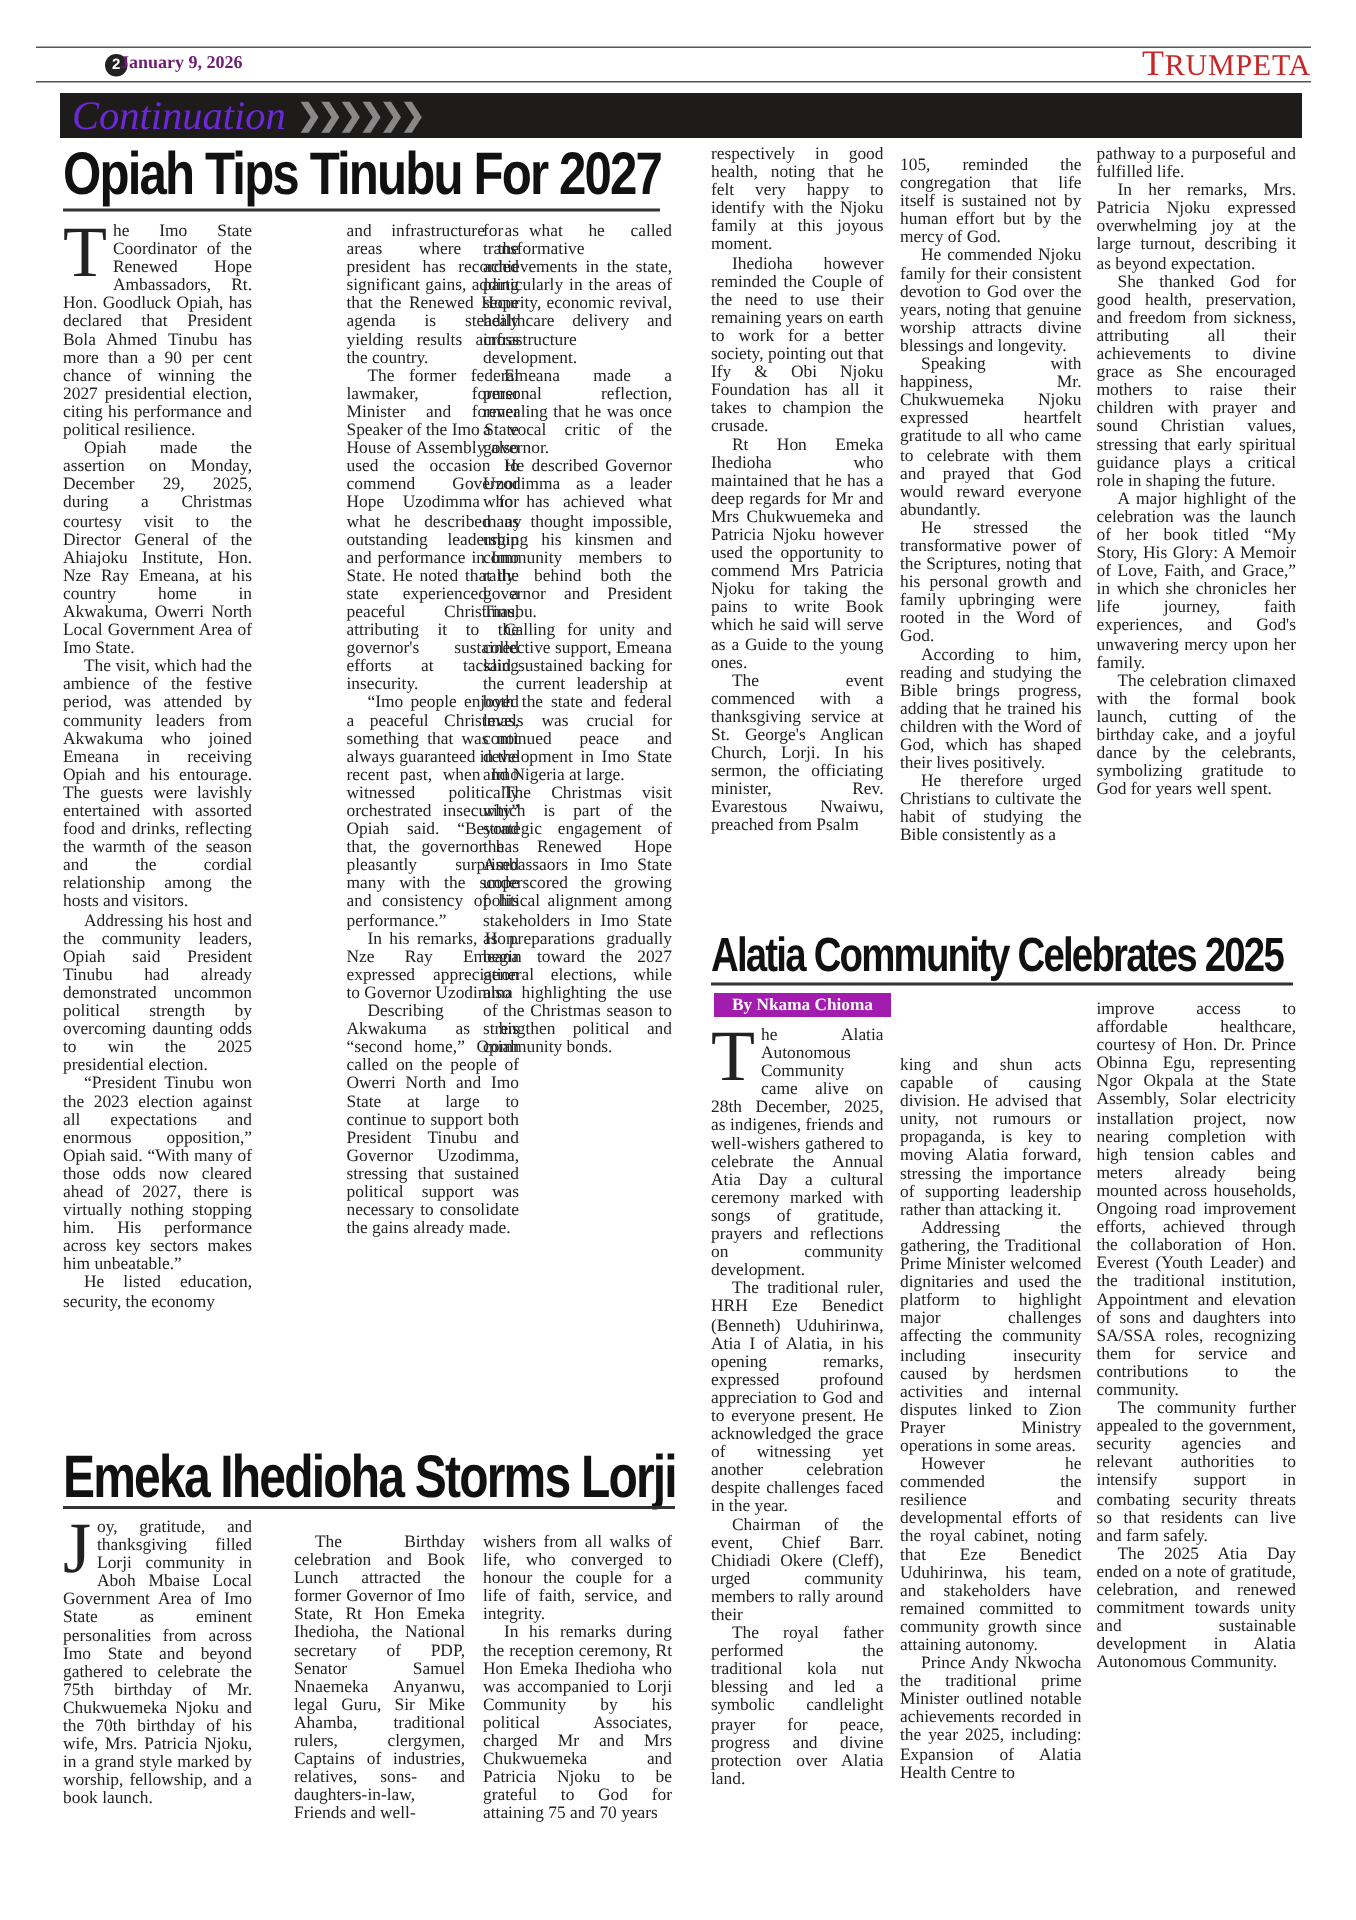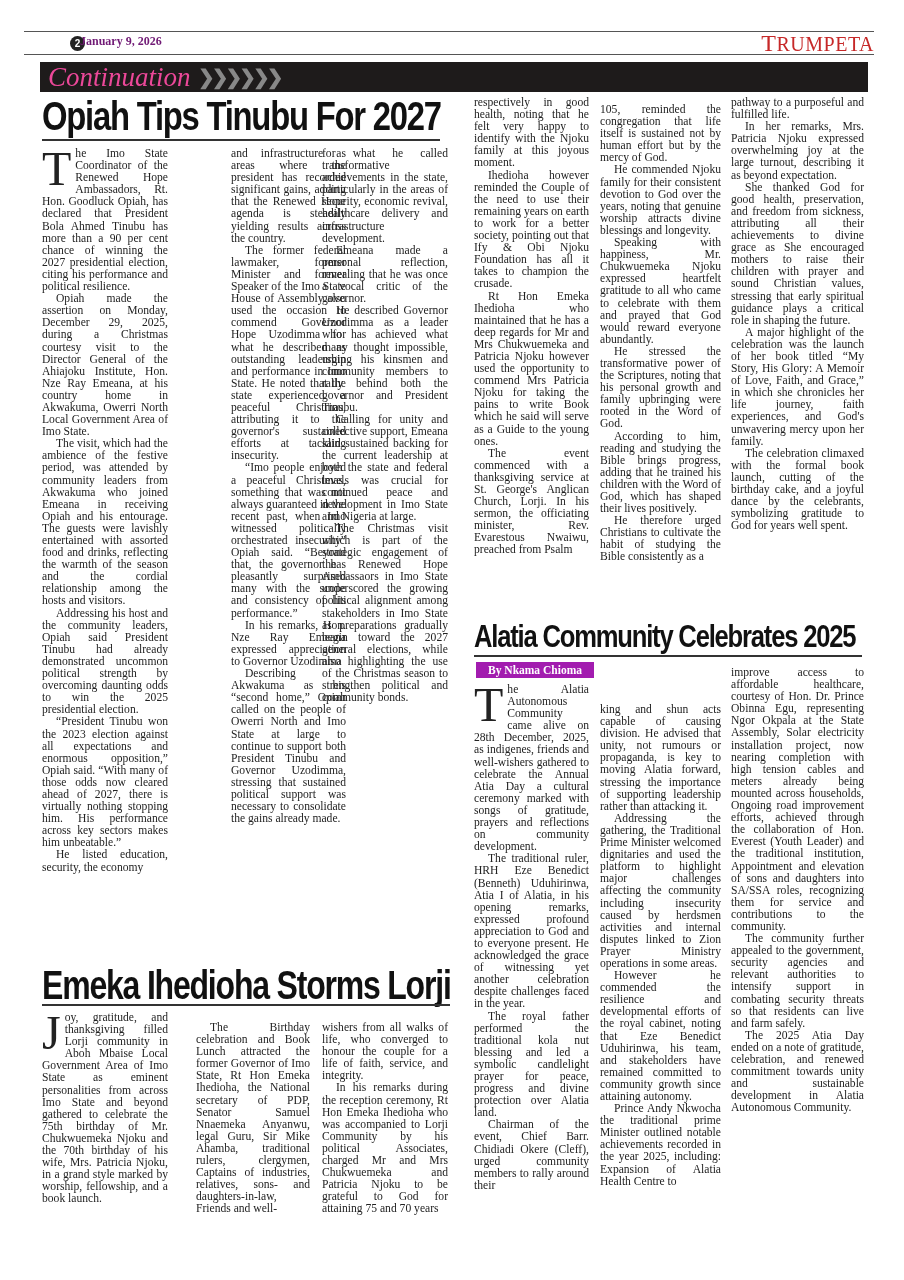--- a/index.html
+++ b/index.html
@@ -5,21 +5,21 @@
   html, body { margin:0; padding:0; background:#fff; }
   body { width:904px; height:1280px; position:relative; overflow:hidden; font-family:"Liberation Serif", "DejaVu Serif", serif; color:#222; }
   .abs { position:absolute; }
   .rule { position:absolute; background:#333; }
   .header-line { left:24px; width:850px; height:1px; background:#555; }
   .page-num { left:70px; top:36px; width:15px; height:15px; border-radius:50%; background:#222; color:#fff; font:bold 10px "Liberation Sans", sans-serif; text-align:center; line-height:15px; }
   .date { left:80px; top:34px; font:bold 12px "Liberation Serif", serif; color:#701a75; }
   .brand { right:30px; top:30px; font:20px "Liberation Serif", serif; color:#c62828; letter-spacing:0.5px; }
   .brand .cap { font-size:24px; }
   .banner { left:40px; top:62px; width:828px; height:30px; background:#1e1b1b; }
-  .banner-title { left:48px; top:62px; font:italic 27px "Liberation Serif", serif; color:#ec4899; line-height:30px; }
+  .banner-title { left:48px; top:62px; font:italic 27px "Liberation Serif", serif; color:#6d28d9; line-height:30px; }
   .chev { left:198px; top:62px; font:bold 20px "Liberation Sans", sans-serif; color:#888; letter-spacing:-3px; line-height:30px; }
   .headline { font-family:"Liberation Sans", "DejaVu Sans", sans-serif; font-weight:bold; color:#111; letter-spacing:-1.5px; transform-origin:left top; white-space:nowrap; }
   .col { position:absolute; font-size:11.6px; line-height:12.1px; text-align:justify; color:#222; }
   .col p { margin:0; text-indent:14px; }
   .col p.first { text-indent:0; }
   .dropcap { float:left; font-size:48px; line-height:38px; margin:2px 4px 0 0; color:#222; font-family:"Liberation Serif", serif; }
   .byline { left:476px; top:662px; width:118px; height:16px; background:#a21caf; color:#fff; font:bold 11.5px "Liberation Serif", serif; text-align:center; line-height:16px; }
 </style>
 </head>
 <body>
@@ -98,22 +98,22 @@
 </div>
 
 <div class="abs headline" style="left:474px;top:618px;font-size:32px;line-height:36px;transform:scaleX(0.8);">Alatia Community Celebrates 2025</div>
 <div class="rule" style="left:474px;top:655px;width:388px;height:2px;"></div>
 <div class="abs byline">By Nkama Chioma</div>
 
 <div class="col" style="left:474px;top:684px;width:115px;">
   <span class="dropcap">T</span>
   <p class="first">he Alatia Autonomous Community came alive on 28th December, 2025, as indigenes, friends and well-wishers gathered to celebrate the Annual Atia Day a cultural ceremony marked with songs of gratitude, prayers and reflections on community development.</p>
   <p>The traditional ruler, HRH Eze Benedict (Benneth) Uduhirinwa, Atia I of Alatia, in his opening remarks, expressed profound appreciation to God and to everyone present. He acknowledged the grace of witnessing yet another celebration despite challenges faced in the year.</p>
+  <p>Chairman of the event, Chief Barr. Chidiadi Okere (Cleff), urged community members to rally around their</p>
   <p>The royal father performed the traditional kola nut blessing and led a symbolic candlelight prayer for peace, progress and divine protection over Alatia land.</p>
-  <p>Chairman of the event, Chief Barr. Chidiadi Okere (Cleff), urged community members to rally around their</p>
 </div>
 <div class="col" style="left:600px;top:704px;width:121px;">
   <p class="first">king and shun acts capable of causing division. He advised that unity, not rumours or propaganda, is key to moving Alatia forward, stressing the importance of supporting leadership rather than attacking it.</p>
   <p>Addressing the gathering, the Traditional Prime Minister welcomed dignitaries and used the platform to highlight major challenges affecting the community including insecurity caused by herdsmen activities and internal disputes linked to Zion Prayer Ministry operations in some areas.</p>
   <p>However he commended the resilience and developmental efforts of the royal cabinet, noting that Eze Benedict Uduhirinwa, his team, and stakeholders have remained committed to community growth since attaining autonomy.</p>
   <p>Prince Andy Nkwocha the traditional prime Minister outlined notable achievements recorded in the year 2025, including: Expansion of Alatia Health Centre to</p>
 </div>
 <div class="col" style="left:731px;top:667px;width:133px;">
   <p class="first">improve access to affordable healthcare, courtesy of Hon. Dr. Prince Obinna Egu, representing Ngor Okpala at the State Assembly, Solar electricity installation project, now nearing completion with high tension cables and meters already being mounted across households, Ongoing road improvement efforts, achieved through the collaboration of Hon. Everest (Youth Leader) and the traditional institution, Appointment and elevation of sons and daughters into SA/SSA roles, recognizing them for service and contributions to the community.</p>
   <p>The community further appealed to the government, security agencies and relevant authorities to intensify support in combating security threats so that residents can live and farm safely.</p>

